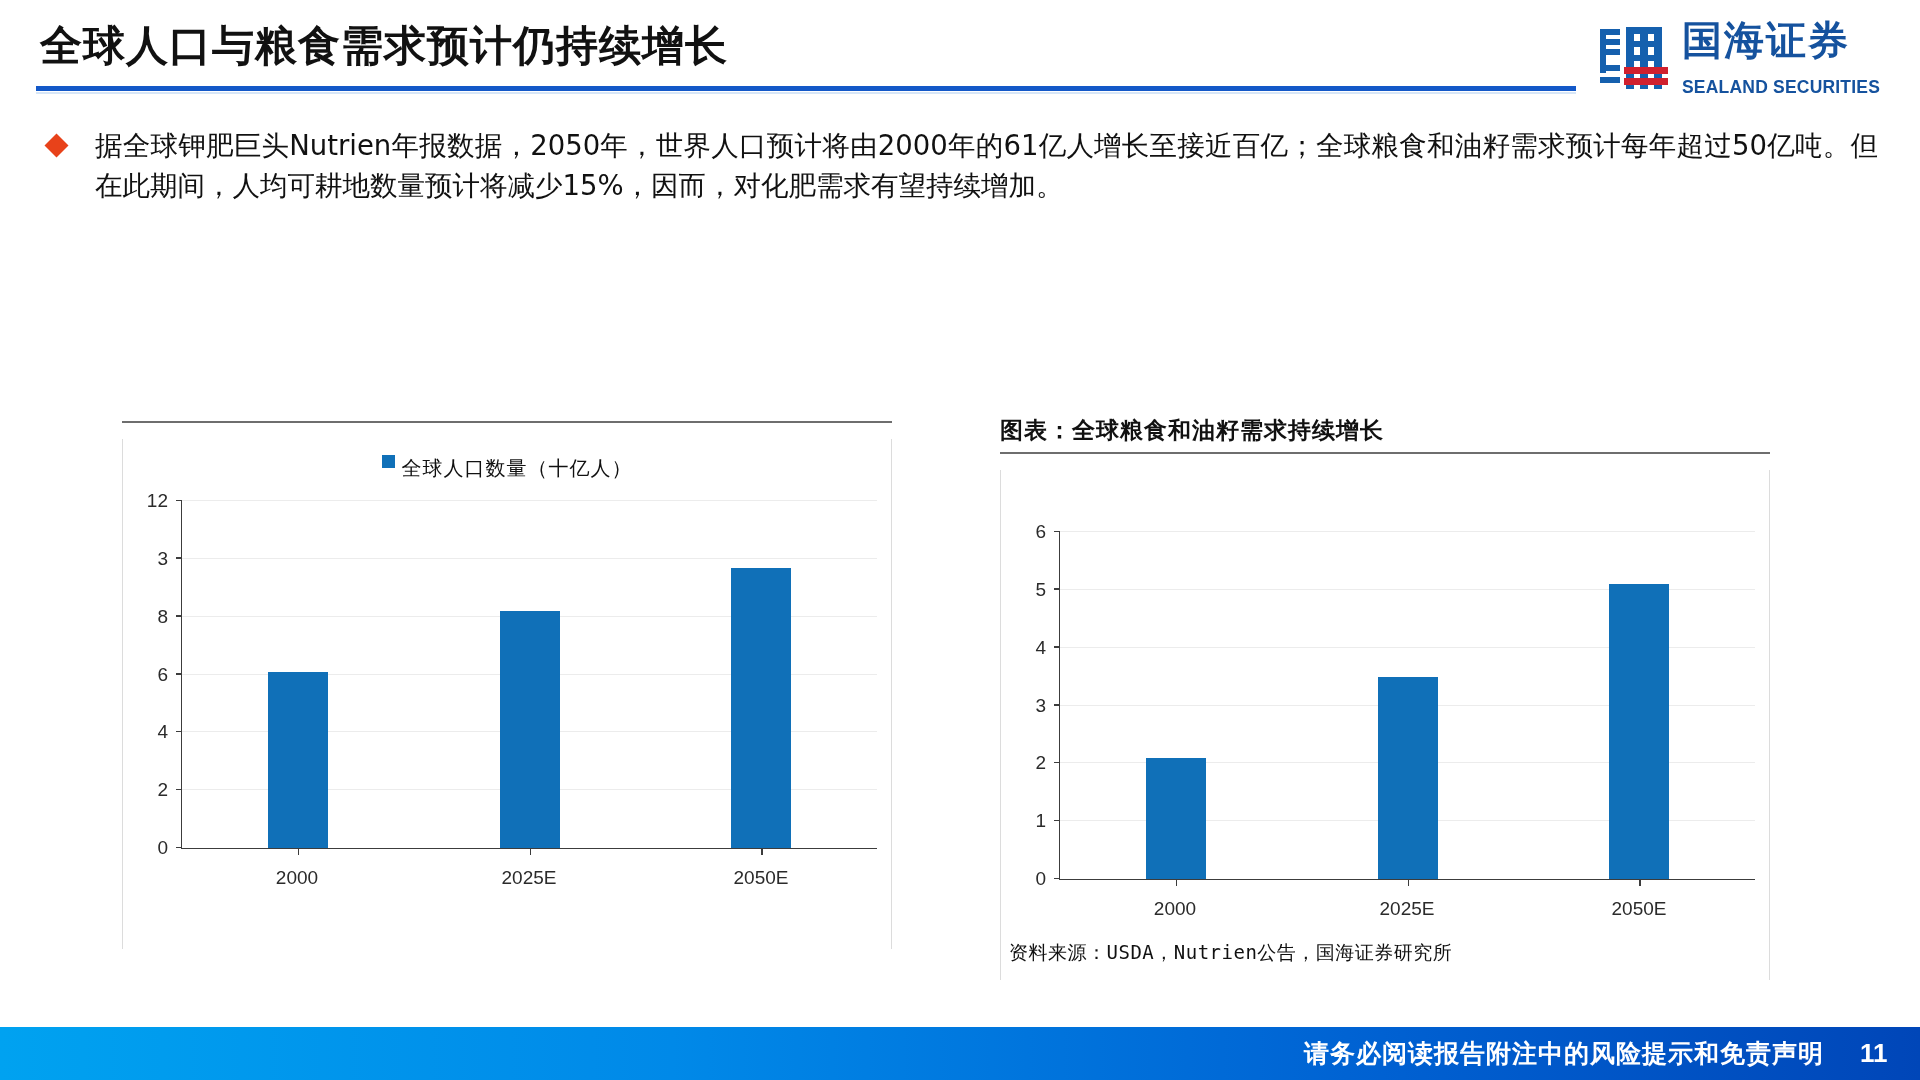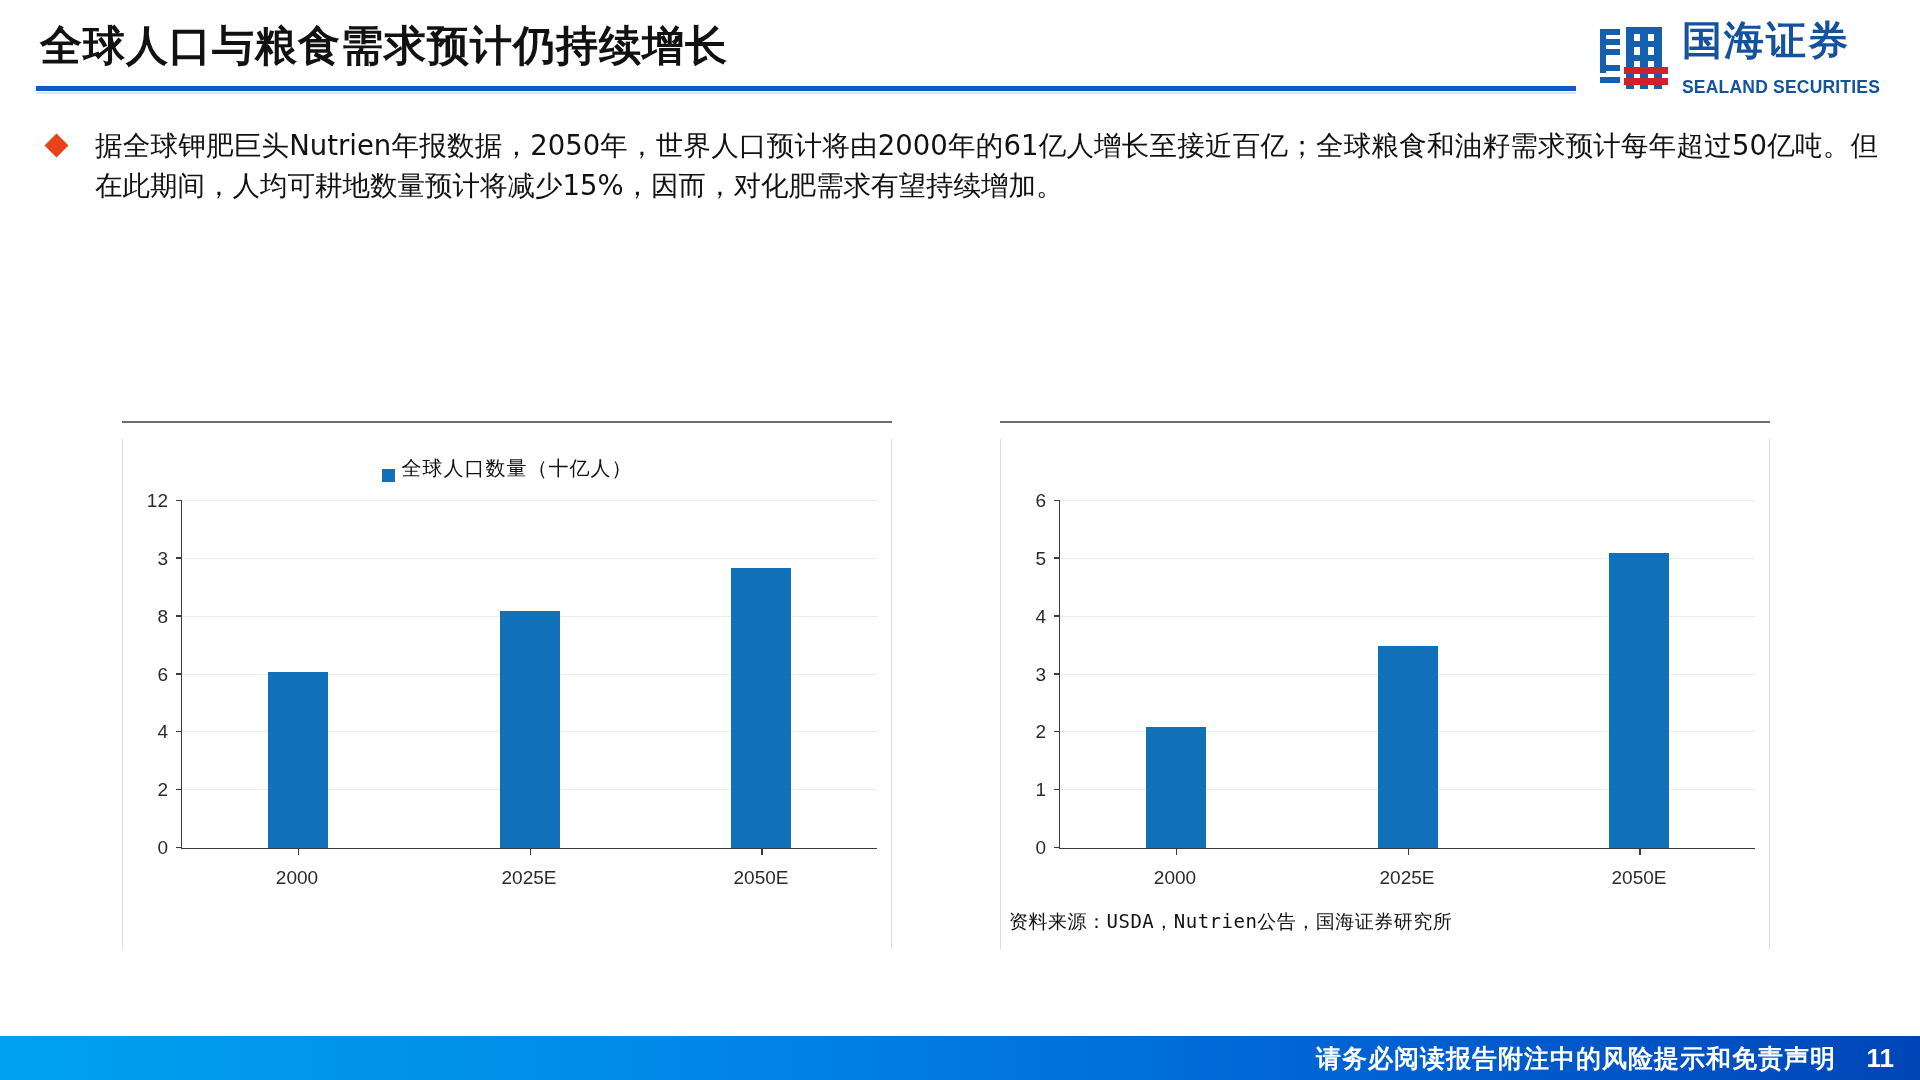--- a/index.html
+++ b/index.html
@@ -141,21 +141,21 @@
     box-sizing: border-box;
   }
 
   .legend {
     position: absolute;
     top: 16px;
     left: 0;
     width: 100%;
     display: flex;
     justify-content: center;
-    align-items: flex-end;
+    align-items: flex-start;
   }
   .legend-swatch {
     width: 13px;
     height: 13px;
     background: #1070B8;
     margin-right: 7px;
   }
   .legend-label {
     font-size: 20px;
     color: #111;
@@ -250,42 +250,42 @@
     letter-spacing: 0.5px;
     white-space: nowrap;
   }
 
   
   .footer {
     position: absolute;
     left: 0;
     bottom: 0;
     width: 1920px;
-    height: 44px;
+    height: 53px;
     background: linear-gradient(90deg, #00A2F0 0%, #0089E8 35%, #0061D2 72%, #0046B8 100%);
     display: flex;
     align-items: center;
     justify-content: flex-end;
     padding-right: 26px;
     box-sizing: border-box;
   }
   .footer-note {
     color: #ffffff;
     font-size: 25px;
     font-weight: bold;
     letter-spacing: 1px;
     font-family: "DejaVu Sans", "Liberation Sans", sans-serif;
   }
   .footer-page {
     color: #ffffff;
     font-size: 26px;
     font-weight: bold;
-    margin-left: 24px;
+    margin-left: 36px;
     min-width: 34px;
-    text-align: right;
+    text-align: left;
   }
 </style>
 </head>
 <body>
 
 <div class="slide-title">全球人口与粮食需求预计仍持续增长</div>
 <div class="title-rule"></div>
 <div class="title-rule-thin"></div>
 
 <div class="logo">
@@ -367,20 +367,21 @@
       <div class="xlabels">
           <div class="xlabel">2000</div>
           <div class="xlabel">2025E</div>
           <div class="xlabel">2050E</div>
         </div>
     </div>
   </div>
 </div>
 
 <div class="panel panel-right">
+  <div class="panel-title">图表：全球粮食和油籽需求持续增长</div>
   <div class="panel-title-rule"></div>
   <div class="chart-box">
     <div class="plot">
       <div class="plot-inner">
           <div class="tickmark" style="bottom: 0%;"></div>
           <div class="ytick-label" style="bottom: calc(0% + 0px); position: absolute; transform: translateY(50%);">0</div>
           <div class="gridline" style="bottom: 16.6667%;"></div>
           <div class="tickmark" style="bottom: 16.6667%;"></div>
           <div class="ytick-label" style="bottom: calc(16.6667% + 0px); position: absolute; transform: translateY(50%);">1</div>
           <div class="gridline" style="bottom: 33.3333%;"></div>

